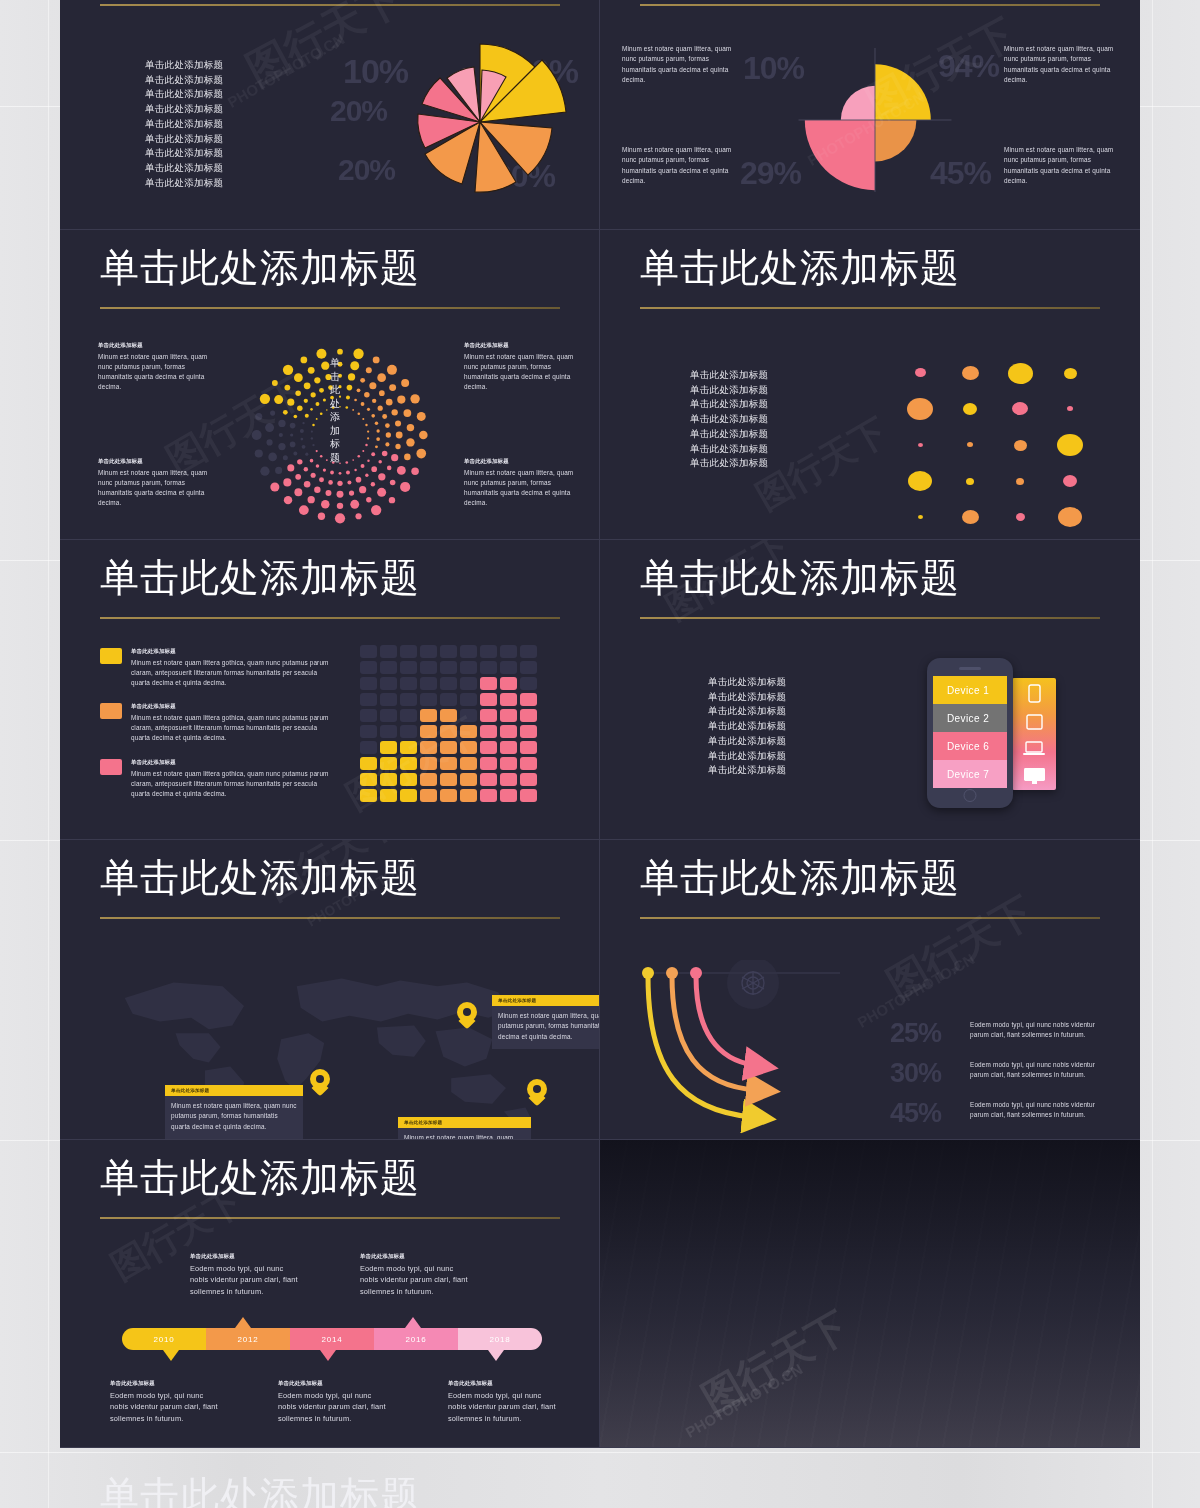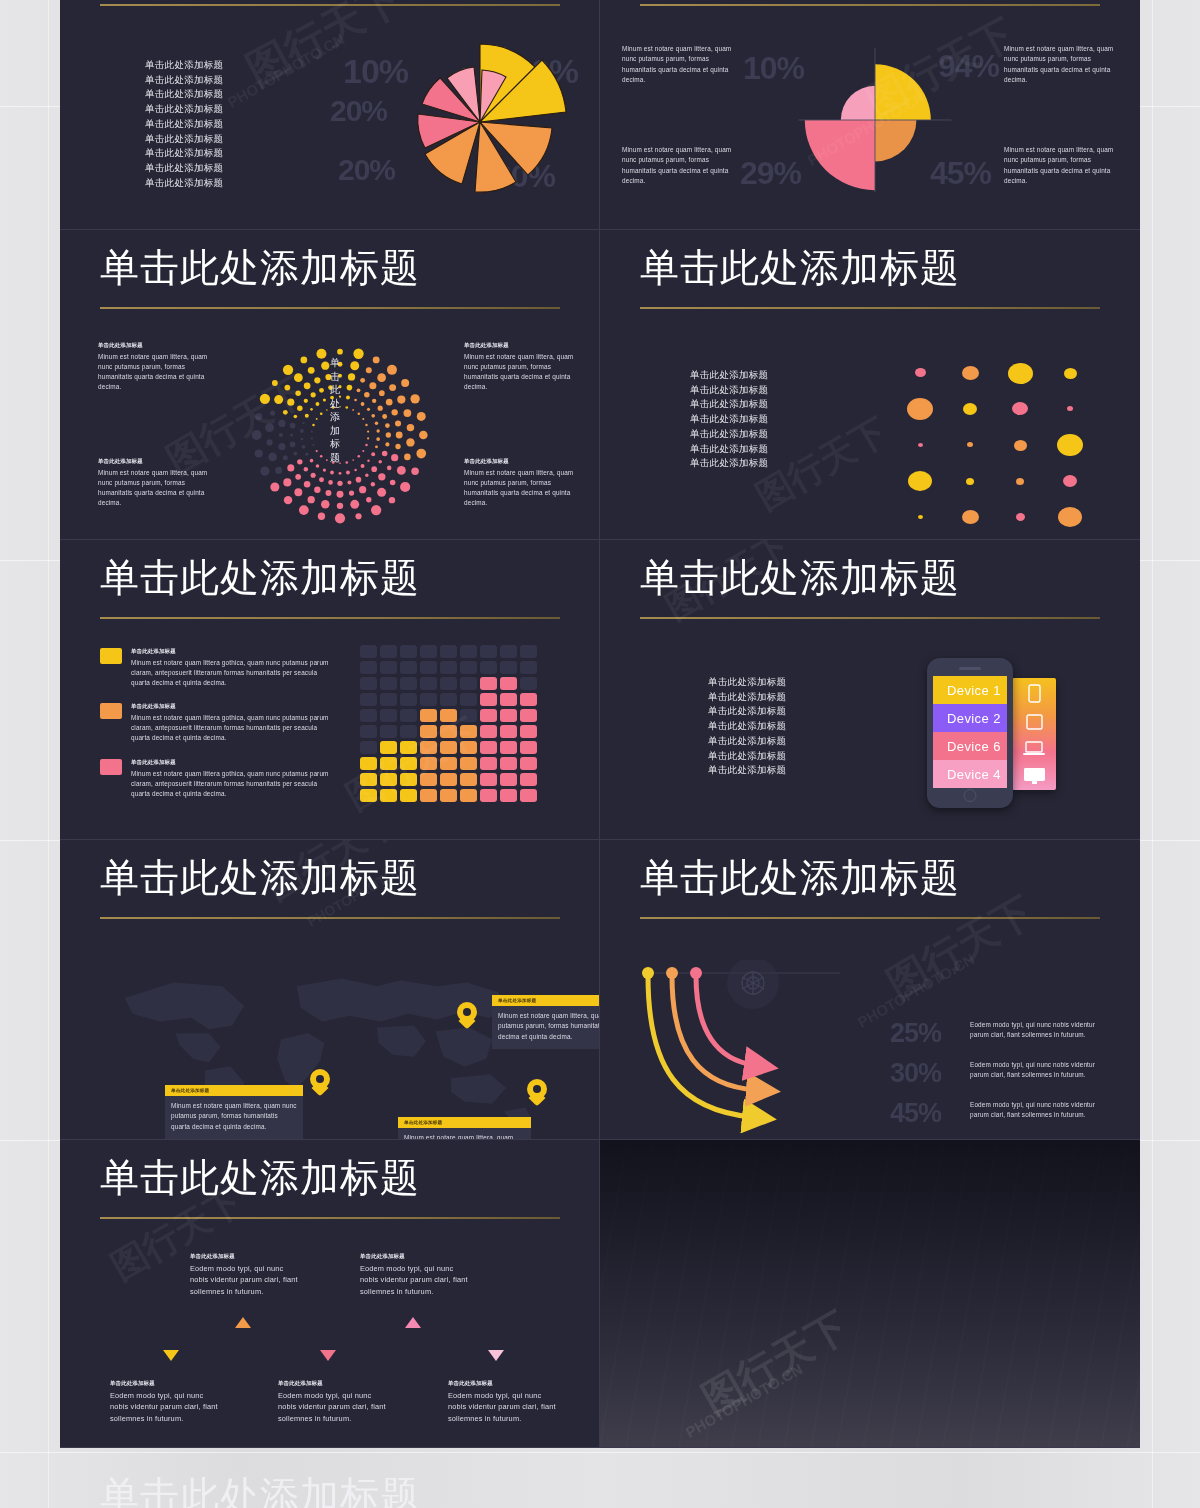--- a/index.html
+++ b/index.html
@@ -71,21 +71,21 @@
   .phone {
     position:absolute; width:86px; height:150px; border-radius:13px;
     background:#3a3c52; box-shadow:0 3px 10px rgba(0,0,0,.45);
   }
   .phone-speaker { position:absolute; left:50%; transform:translateX(-50%); top:9px;
                    width:22px; height:3px; border-radius:2px; background:#4e506a; }
   .phone-home { position:absolute; left:50%; transform:translateX(-50%); bottom:6px;
                 width:13px; height:13px; border-radius:50%; border:1.5px solid #50526c; }
   .screen { position:absolute; left:6px; top:18px; width:74px; height:112px; overflow:hidden; }
   .drow { height:28px; display:flex; align-items:center; padding-left:14px;
-          font-size:13px; color:#fff; letter-spacing:.4px; }
+          font-size:10px; color:#fff; letter-spacing:.4px; }
   .sidepanel { position:absolute; width:44px; height:112px; border-radius:2px;
                background:linear-gradient(180deg,#f5c11e,#f39a43 33%,#f4738c 66%,#f59bc4);
                display:flex; flex-direction:column; align-items:center;
                justify-content:space-around; box-shadow:0 3px 9px rgba(0,0,0,.4); }
 
   
   .pin { position:absolute; width:20px; height:27px; }
   .pinbody { width:20px; height:20px; border-radius:50% 50% 50% 50%; background:#f5c518; }
   .pintip { position:absolute; left:4px; top:13px; width:12px; height:12px;
             background:#f5c518; transform:rotate(45deg); border-radius:0 0 3px 0; }
@@ -636,23 +636,23 @@
             <rect x="1" y="1" width="21" height="13" rx="1.4" fill="#fff"></rect>
             <rect x="9" y="14" width="5" height="3" fill="#fff"></rect>
           </svg>
         </div>
 
         <div class="phone" style="left:327px;top:118px;">
           <div class="phone-speaker"></div>
           <div class="phone-home"></div>
           <div class="screen">
             <div class="drow" style="background:#f5c518">Device 1</div>
-            <div class="drow" style="background:#8b5cf6">Device 2</div>
+            <div class="drow" style="background:#737373">Device 2</div>
             <div class="drow" style="background:#f4738c">Device 6</div>
-            <div class="drow" style="background:#f7a0c4">Device 4</div>
+            <div class="drow" style="background:#f7a0c4">Device 7</div>
           </div>
         </div>
 
         <div class="wm" style="left:60px;top:14px;font-size:34px;transform:rotate(-30deg);">图行天下</div>
       </div>
     </div>
 
     <div class="row">
 
       <div class="slide h300">
@@ -771,20 +771,27 @@
 
         <div style="position:absolute;left:130px;top:113px;width:110px;">
           <div class="latin-h">单击此处添加标题</div>
           <div class="latin" style="font-size:7.4px;">Eodem modo typi, qui nunc nobis videntur parum clari, fiant sollemnes in futurum.</div>
         </div>
         <div style="position:absolute;left:300px;top:113px;width:110px;">
           <div class="latin-h">单击此处添加标题</div>
           <div class="latin" style="font-size:7.4px;">Eodem modo typi, qui nunc nobis videntur parum clari, fiant sollemnes in futurum.</div>
         </div>
 
+        <div class="tl" style="left:62px;top:188px;width:420px;">
+          <div class="tlseg" style="background:#f5c518">2010</div>
+          <div class="tlseg" style="background:#f3994a">2012</div>
+          <div class="tlseg" style="background:#f4738c">2014</div>
+          <div class="tlseg" style="background:#f589b4">2016</div>
+          <div class="tlseg" style="background:#f8c3da">2018</div>
+        </div>
         <div class="tri-up" style="left:175px;top:177px;border-bottom:11px solid #f3994a;"></div>
         <div class="tri-up" style="left:345px;top:177px;border-bottom:11px solid #f589b4;"></div>
         <div class="tri-dn" style="left:103px;top:210px;border-top:11px solid #f5c518;"></div>
         <div class="tri-dn" style="left:260px;top:210px;border-top:11px solid #f4738c;"></div>
         <div class="tri-dn" style="left:428px;top:210px;border-top:11px solid #f8c3da;"></div>
 
         <div style="position:absolute;left:50px;top:240px;width:110px;">
           <div class="latin-h">单击此处添加标题</div>
           <div class="latin" style="font-size:7.4px;">Eodem modo typi, qui nunc nobis videntur parum clari, fiant sollemnes in futurum.</div>
         </div>

